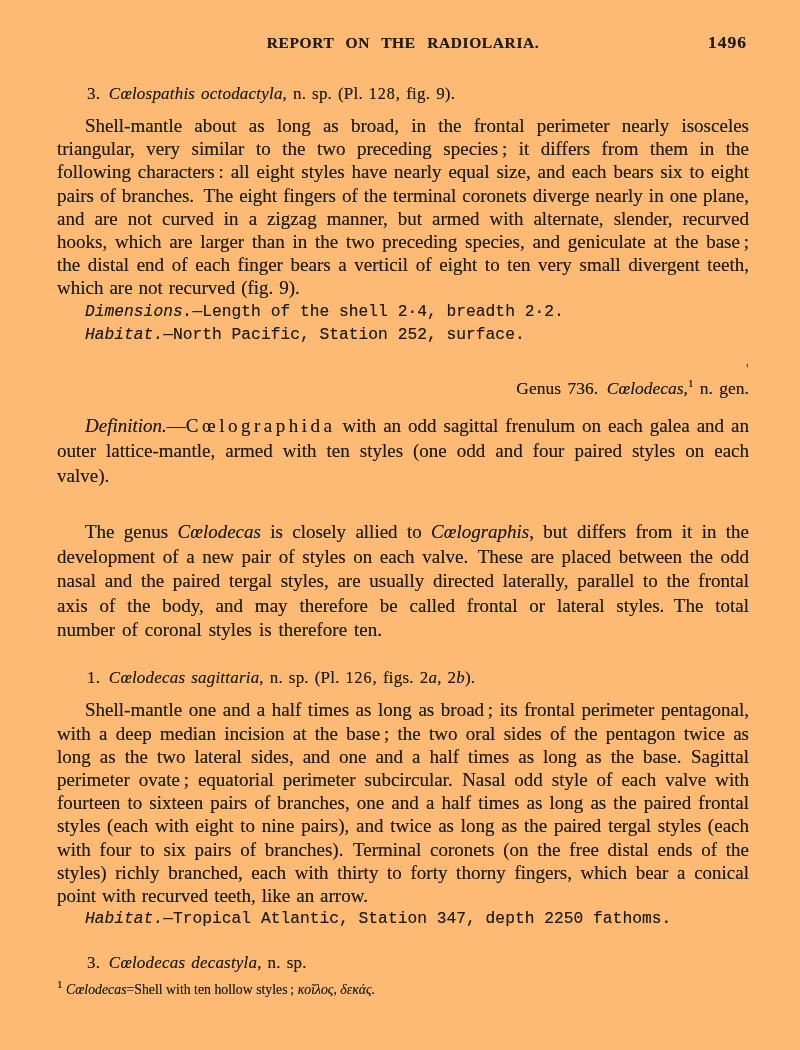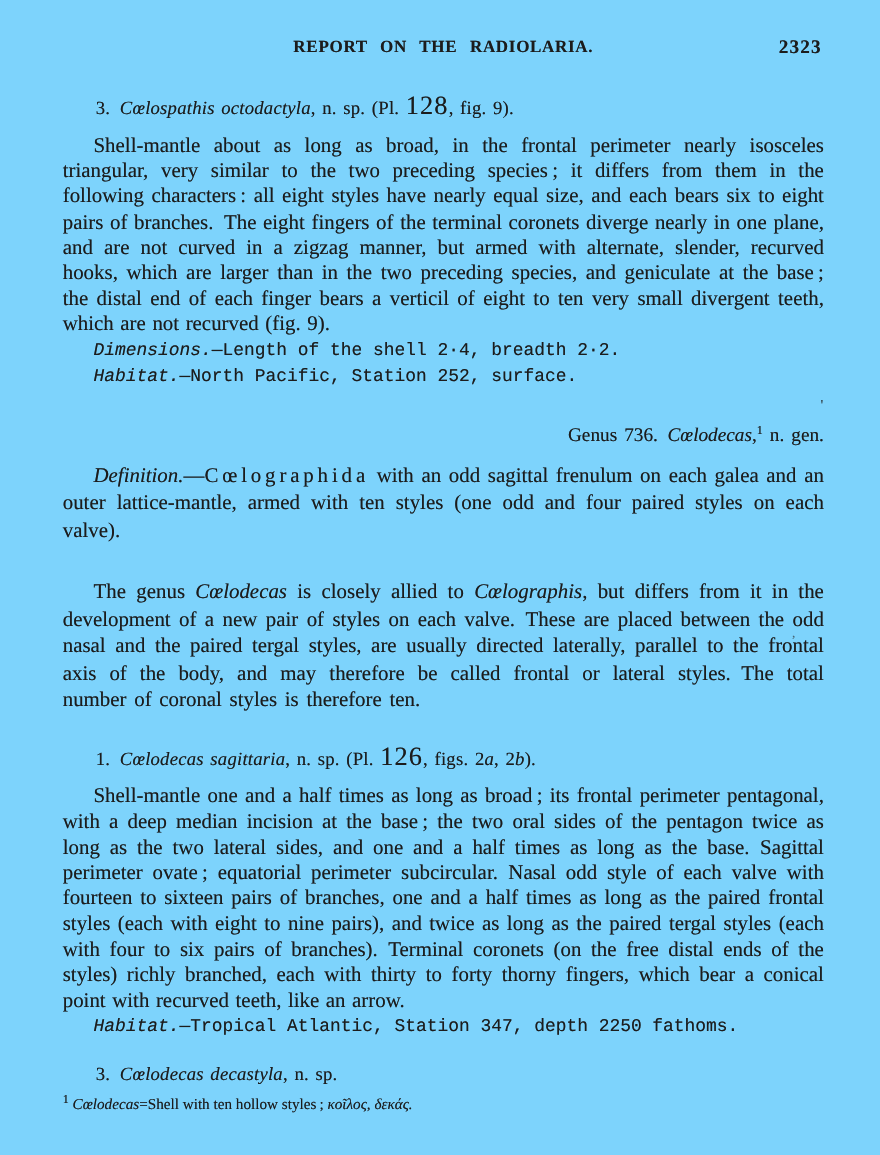--- a/index.html
+++ b/index.html
@@ -6,21 +6,21 @@
     margin: 0;
     padding: 0;
     width: 800px;
     height: 1050px;
     overflow: hidden;
   }
   .page {
     position: relative;
     width: 800px;
     height: 1050px;
-    background: #7dd3fc;
+    background: #fdba74;
     font-family: "Liberation Serif", "DejaVu Serif", serif;
     color: #1c1c1c;
     text-shadow: 0 0 0.4px rgba(20,20,20,0.55);
     box-sizing: border-box;
   }
   .content {
     position: absolute;
     left: 57px;
     top: 34px;
     width: 692px;
@@ -90,38 +90,38 @@
   .footnote {
     margin-top: 8px;
     text-align: left;
     font-size: 13.8px;
     line-height: 17px;
   }
   
   .it   { font-style: italic; }
   .sup  { font-size: 11px; vertical-align: super; line-height: 0; }
   .lsp  { letter-spacing: 3.5px; }
-  .plate-num { font-size: 24px; letter-spacing: 1px; }
+  .plate-num { font-size: 16px; letter-spacing: 1px; }
   
   .artifact {
     position: absolute;
     color: rgba(40,40,40,0.55);
     font-size: 14px;
   }
   .artifact.smudge { color: rgba(90,90,90,0.28); font-size: 12px; }
 </style>
 </head>
 <body>
 
 <div class="page">
   <div class="content">
 
     <div class="header">
       <div class="header-title">REPORT ON THE RADIOLARIA.</div>
-      <div class="page-number">2323</div>
+      <div class="page-number">1496</div>
     </div>
 
     <div class="species-heading"><span>3. </span><span class="it">Cœlospathis octodactyla</span><span>, n. sp. (Pl. </span><span class="plate-num">128</span><span>, fig. 9).</span></div>
 
     <div class="para"><span>Shell-mantle about as long as broad, in the frontal perimeter nearly isosceles triangular, very similar to the two preceding species ; it differs from them in the following characters : all eight styles have nearly equal size, and each bears six to eight pairs of branches. The eight fingers of the terminal coronets diverge nearly in one plane, and are not curved in a zigzag manner, but armed with alternate, slender, recurved hooks, which are larger than in the two preceding species, and geniculate at the base ; the distal end of each finger bears a verticil of eight to ten very small divergent teeth, which are not recurved (fig. 9).</span></div>
 
     <div class="hang"><span class="it">Dimensions.</span><span>—Length of the shell 2·4, breadth 2·2.</span></div>
     <div class="hang"><span class="it">Habitat.</span><span>—North Pacific, Station 252, surface.</span></div>
 
     <div class="genus-heading"><span>Genus 736. </span><span class="it">Cœlodecas</span><span>,</span><span class="sup">1</span><span> n. gen.</span></div>

